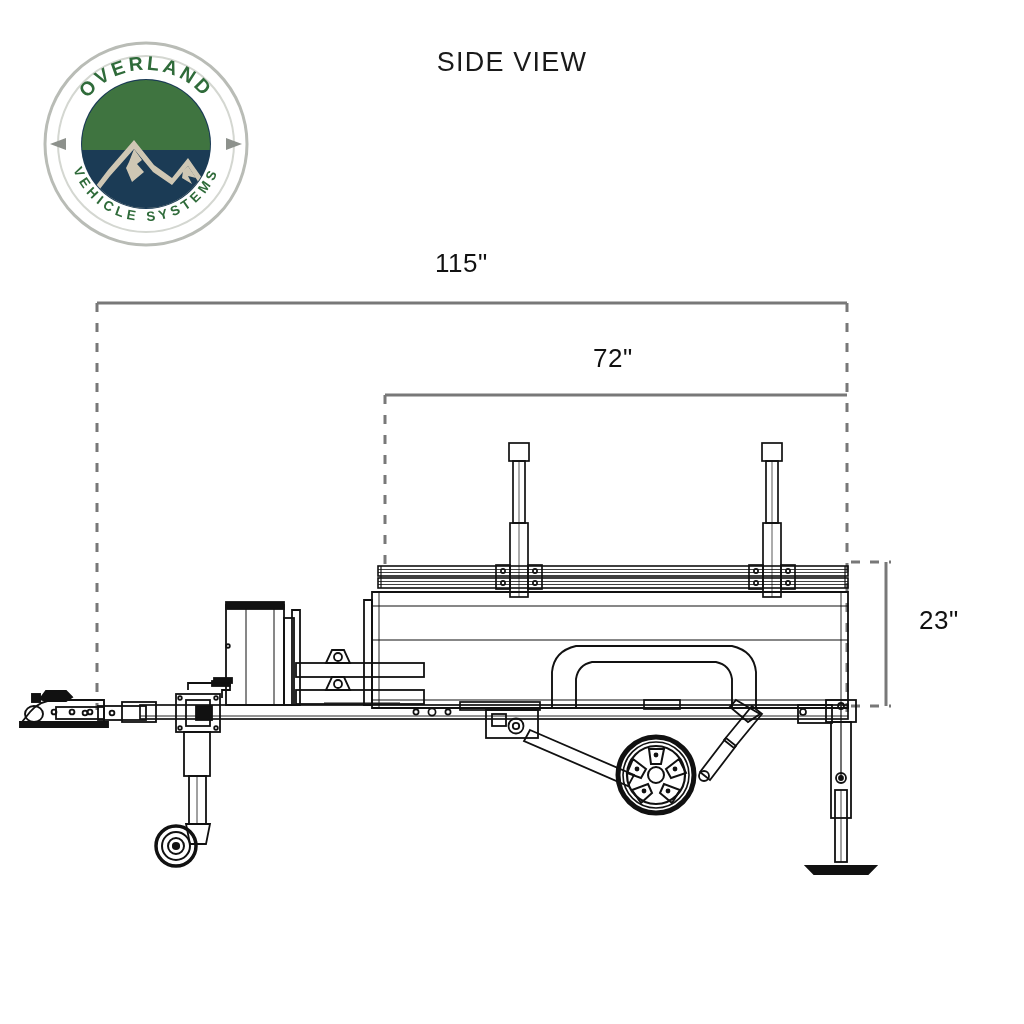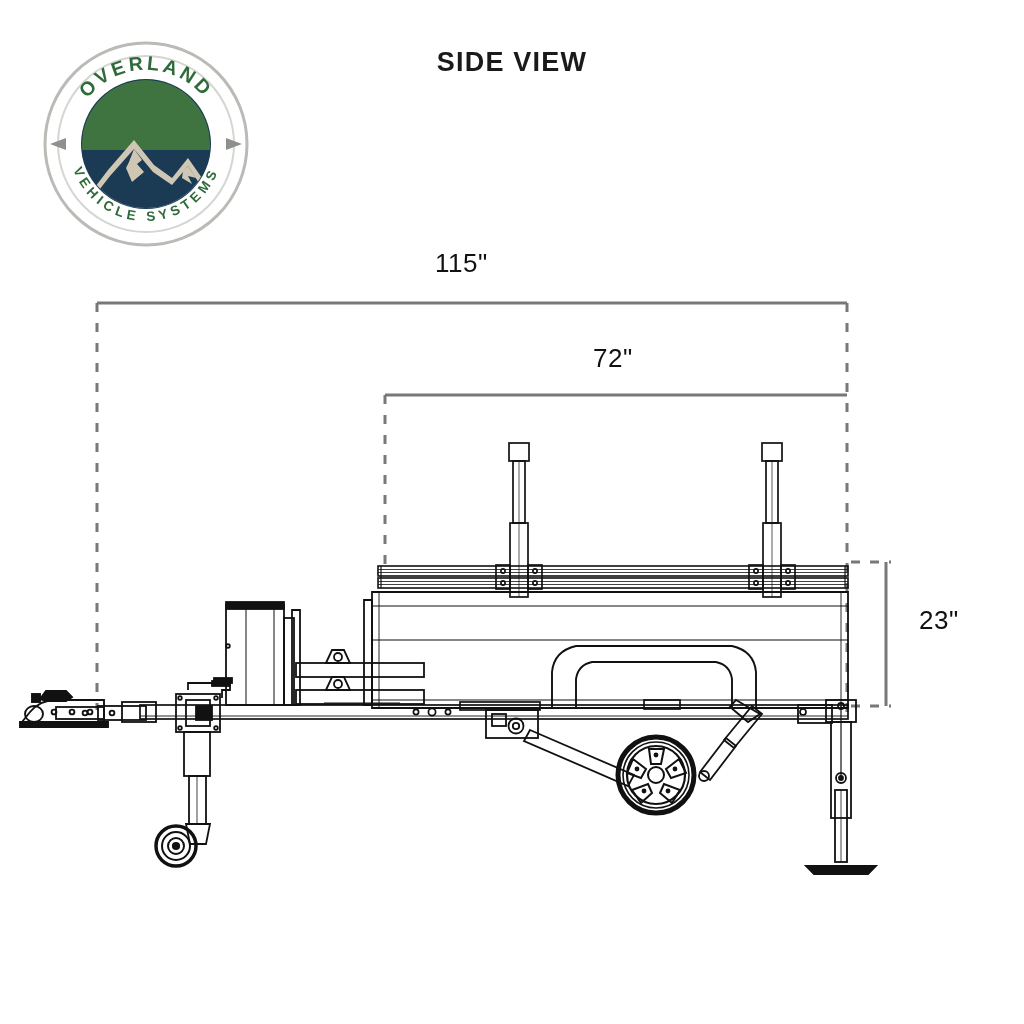--- a/index.html
+++ b/index.html
@@ -22,21 +22,21 @@
     height: 1024px;
   }
   .view-title {
     position: absolute;
     left: 0;
     top: 47px;
     width: 1024px;
     text-align: center;
     font-family: "Liberation Sans", sans-serif;
     font-size: 27px;
-    font-weight: 700;
+    font-weight: 400;
     letter-spacing: 1.2px;
     color: #1a1a1a;
   }
   .brand-logo {
     position: absolute;
     left: 36px;
     top: 32px;
     width: 220px;
     height: 220px;
   }

